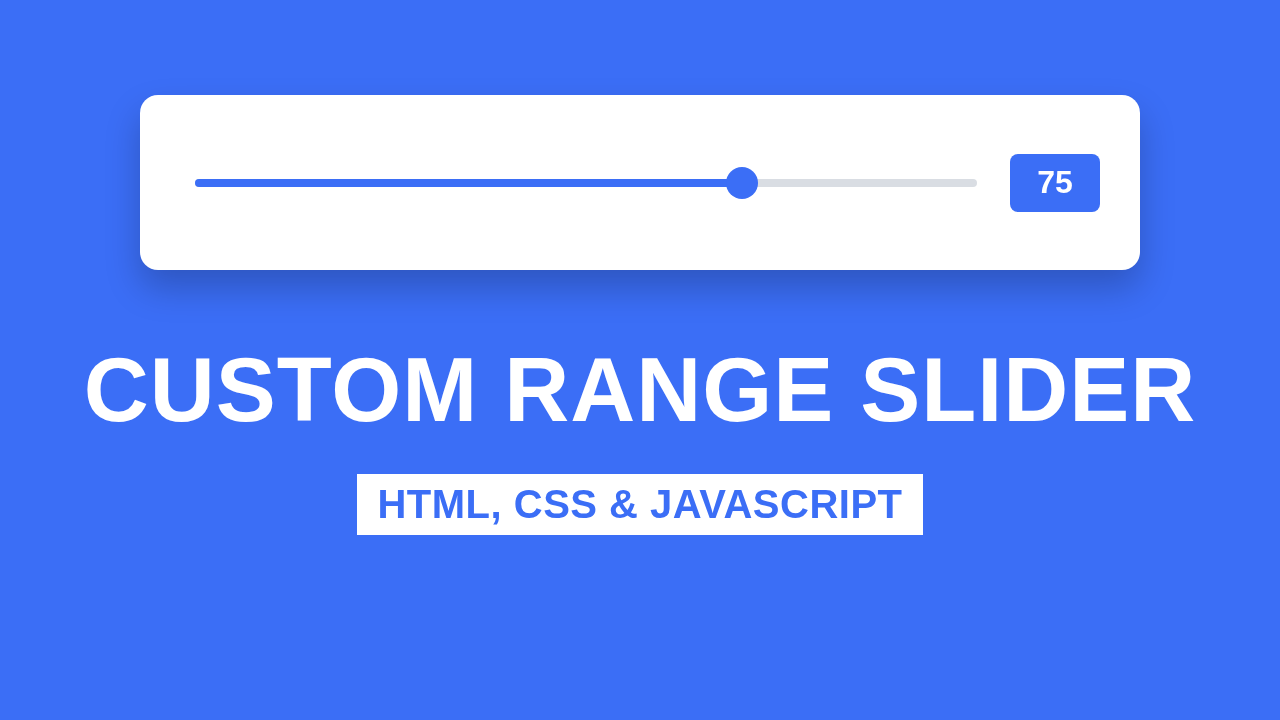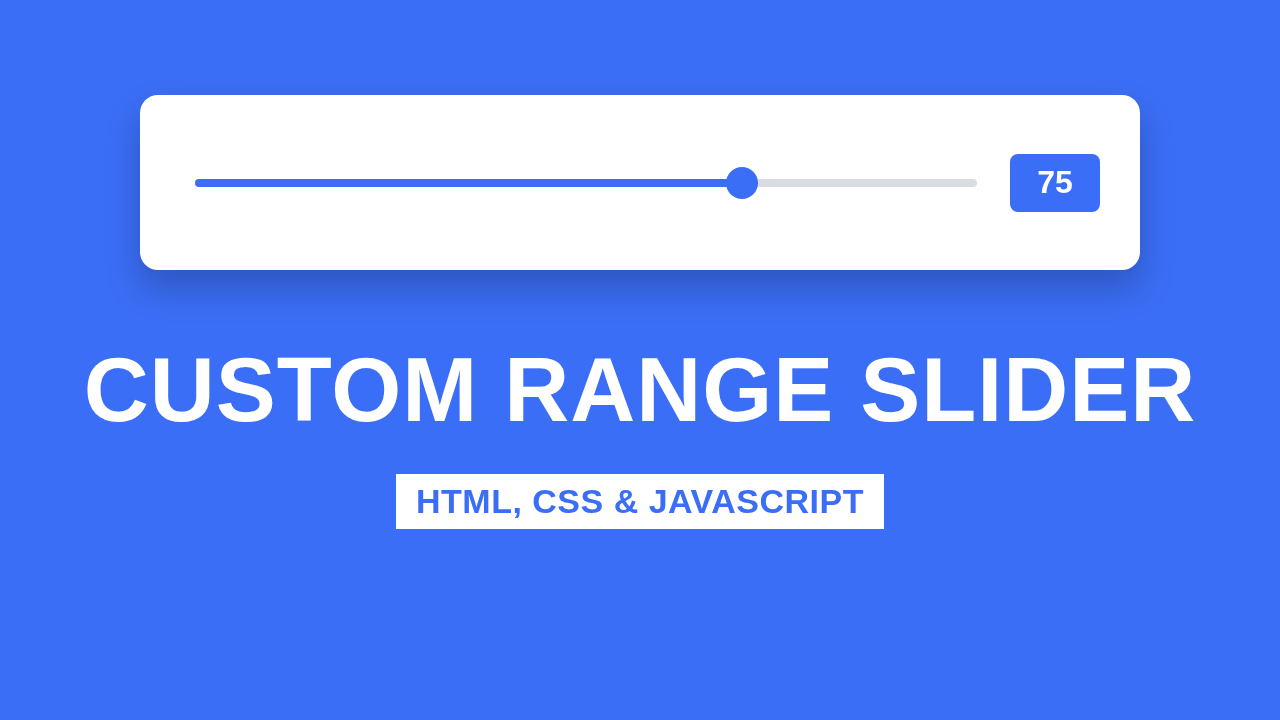--- a/index.html
+++ b/index.html
@@ -77,21 +77,21 @@
     font-size: 90px;
     letter-spacing: 1px;
     text-align: center;
     line-height: 1.05;
   }
   .subtitle-pill {
     margin-top: 36px;
     background: #ffffff;
     color: #3b6ef6;
     font-weight: 700;
-    font-size: 34px;
+    font-size: 40px;
     letter-spacing: 0.5px;
     padding: 8px 20px;
   }
 </style>
 </head>
 <body>
 
 <div class="card">
   <div class="slider-area">
     <div class="track"></div>

